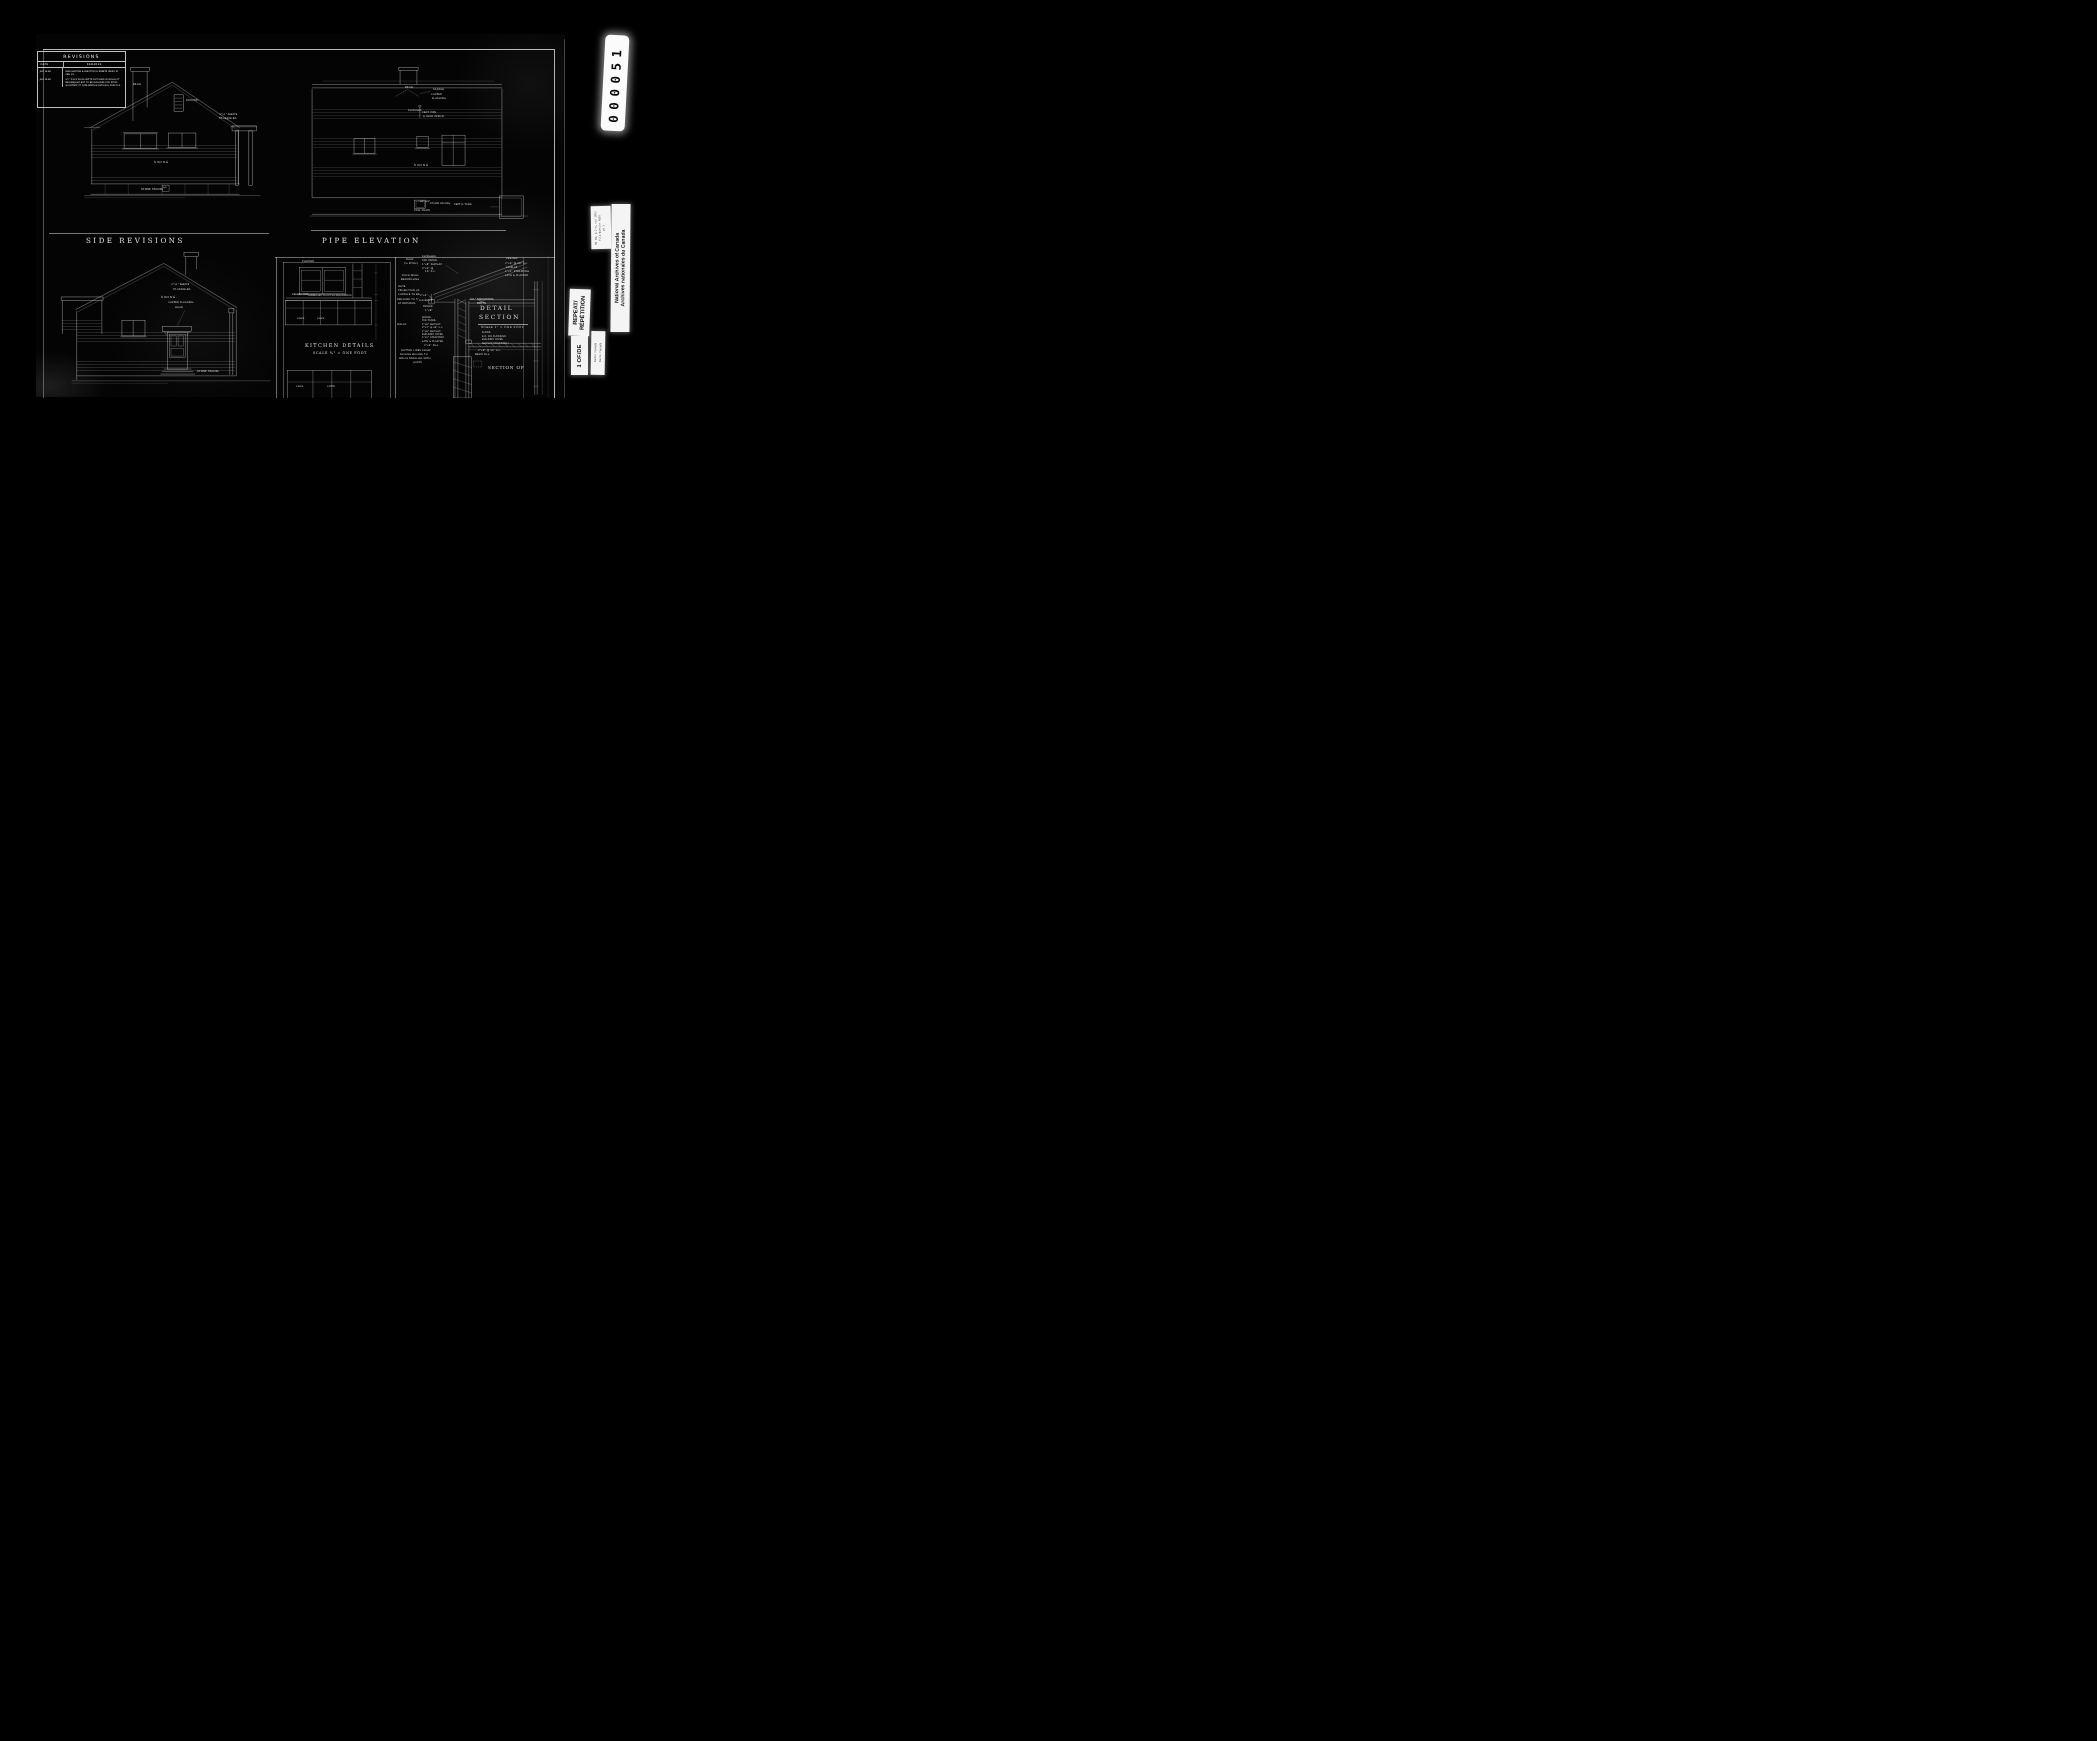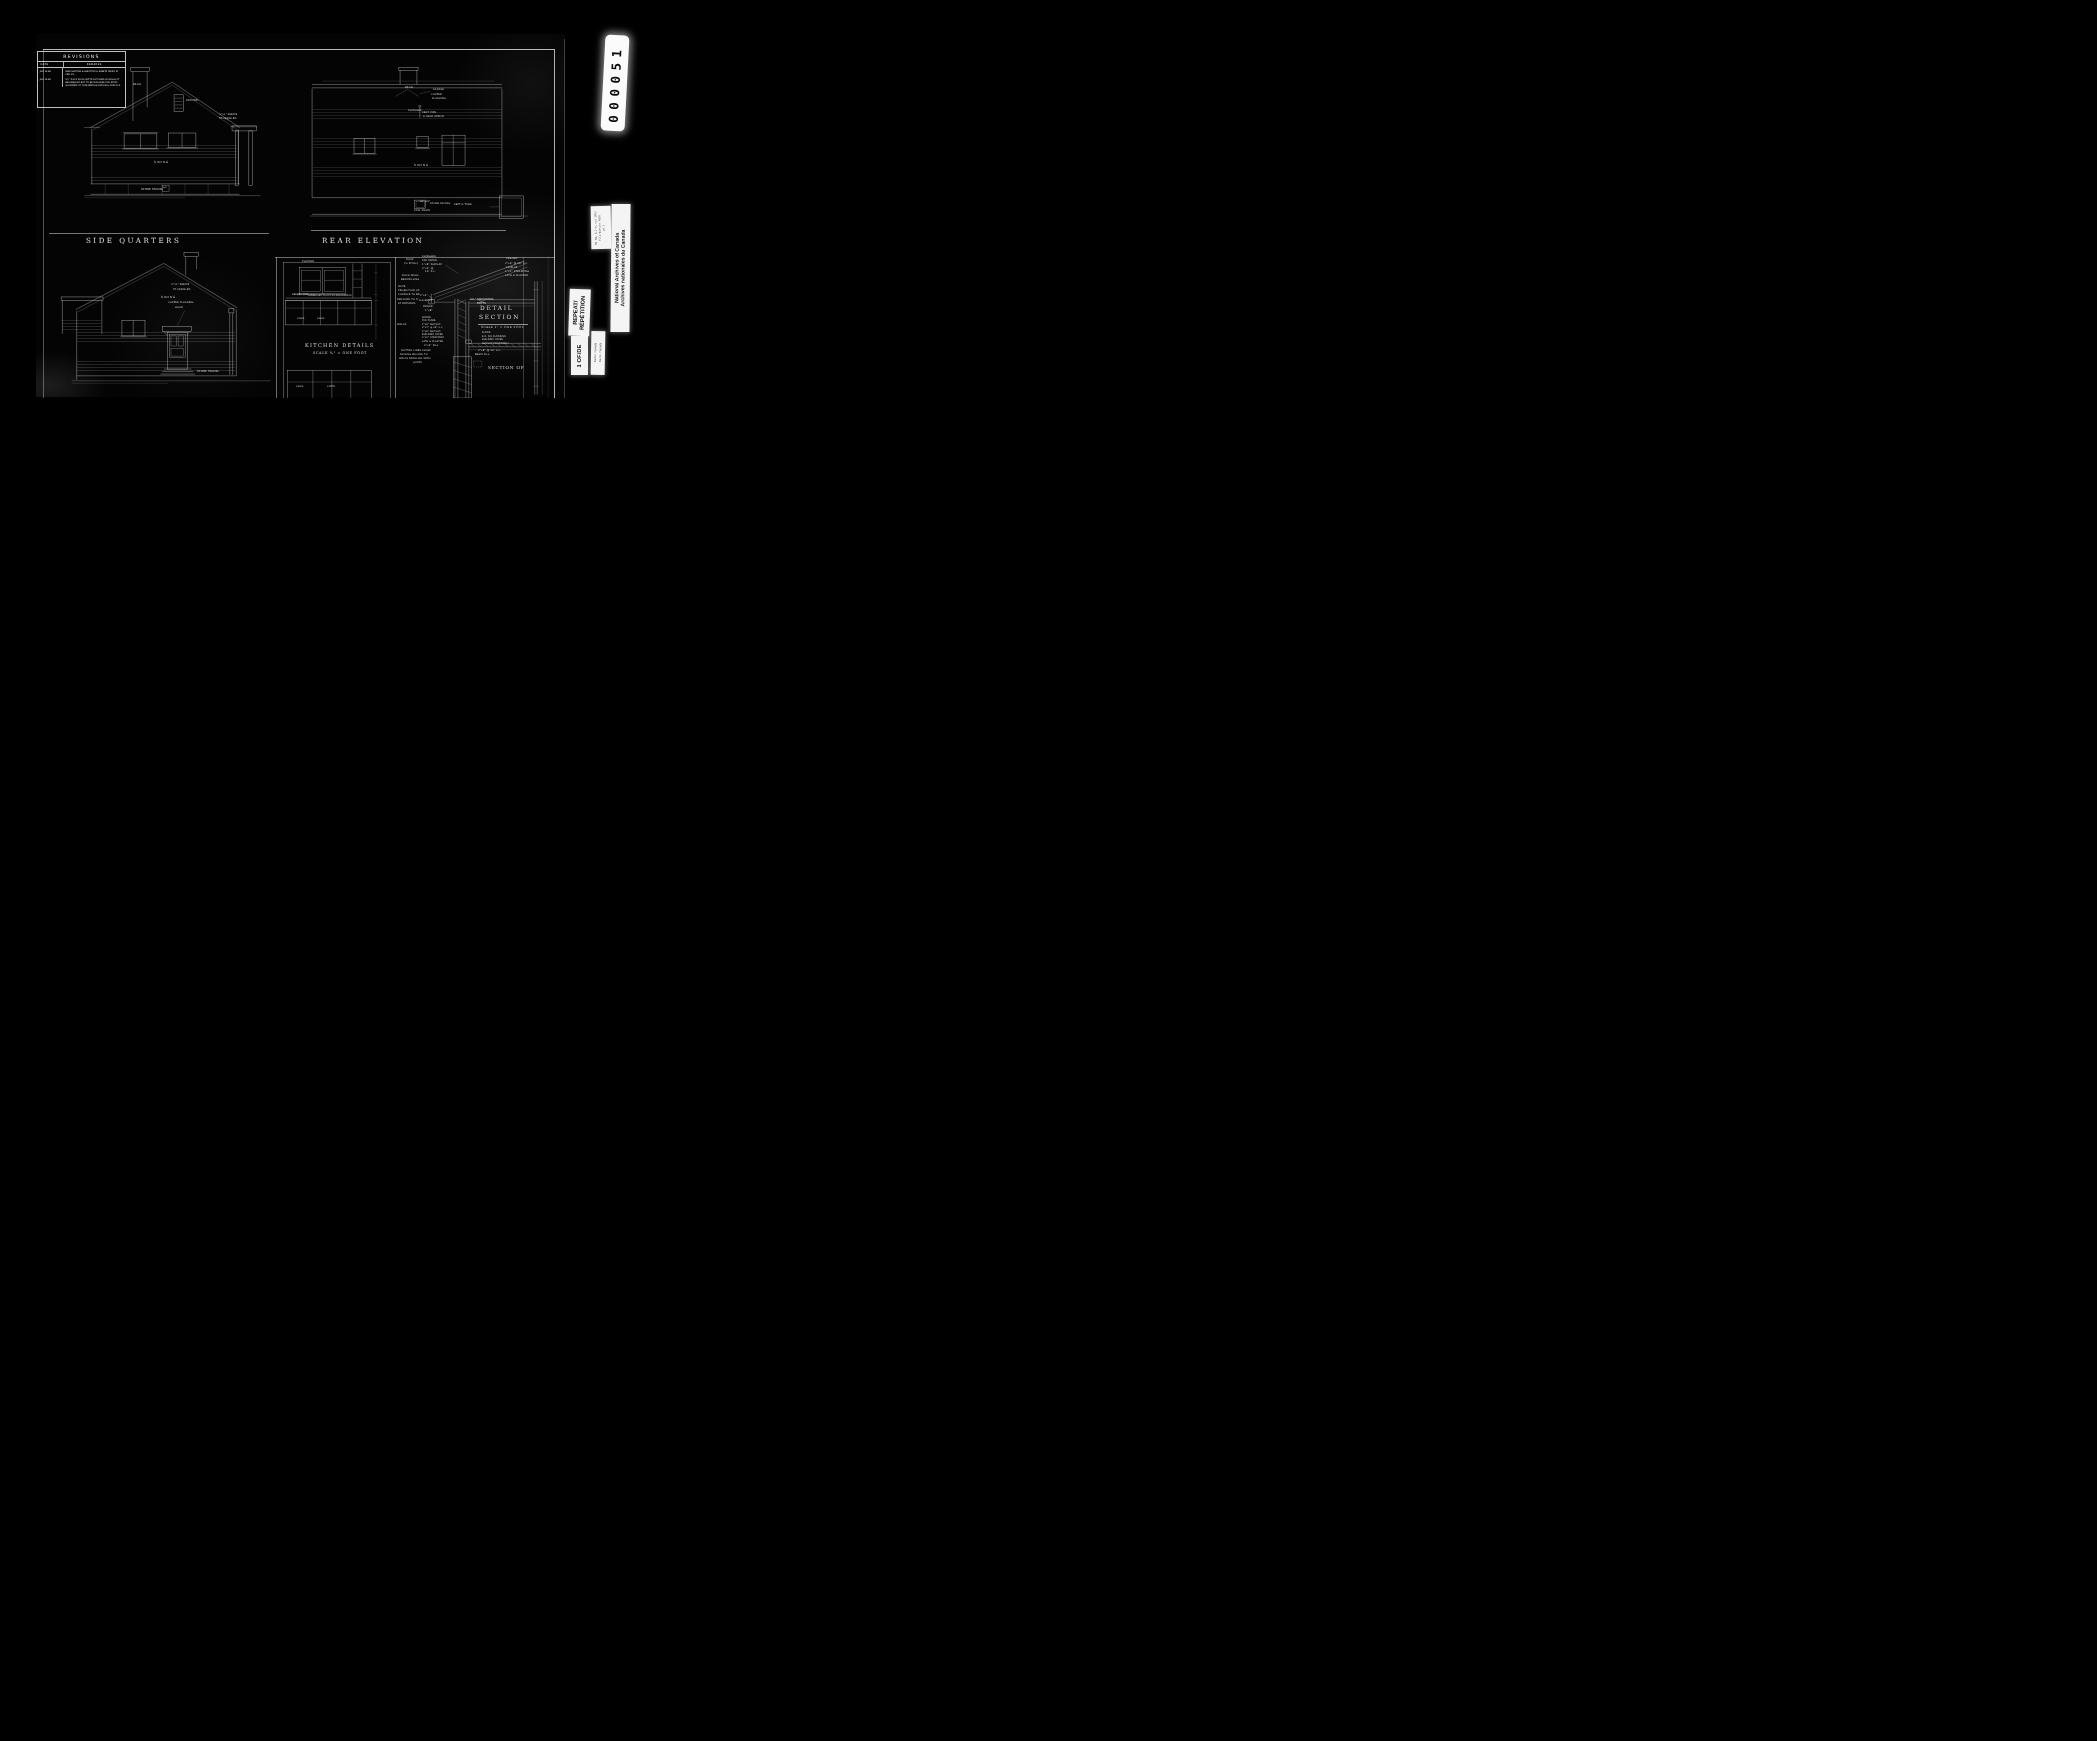--- a/index.html
+++ b/index.html
@@ -207,22 +207,22 @@
       <path d="M173 223 H345" stroke-opacity=".4"></path>
       <rect x="136" y="240" width="44" height="98"></rect>
       <path d="M136 252 L180 266 M136 272 L180 286 M136 292 L180 306 M136 312 L180 326" stroke-opacity=".5"></path>
       <rect x="184" y="250" width="20" height="14" stroke-dasharray="3 2" stroke-opacity=".6"></rect>
       <rect x="166" y="200" width="14" height="8" stroke-opacity=".8"></rect>
       <path d="M362 0 V338" stroke-opacity=".25"></path>
       <path d="M118 22 L148 42" stroke-opacity=".4"></path>
     </g>
   </svg>
 
-  <div class="title" style="left:86px;top:236px">SIDE QUARTERS</div>
-  <div class="title" style="left:322px;top:236px">REAR ELEVATION</div>
+  <div class="title" style="left:86px;top:236px">SIDE REVISIONS</div>
+  <div class="title" style="left:322px;top:236px">PIPE ELEVATION</div>
 
   <span class="lbl" style="left:133px;top:84px;font-size:2.5px">BRICK</span>
   <span class="lbl" style="left:186px;top:99px">LOUVRE.</span>
   <span class="lbl" style="left:219px;top:114px;font-size:2.3px">½"x1" REBATE</span>
   <span class="lbl" style="left:219px;top:118px;font-size:2.3px">TO VERGE BD.</span>
   <span class="lbl" style="left:154px;top:161px;font-size:2.9px;letter-spacing:0.8px">SIDING</span>
   <span class="lbl" style="left:141px;top:188px">STONE FACING</span>
   <span class="lbl" style="left:163px;top:187px;font-size:1.7px">W/D</span>
 
   <span class="lbl" style="left:405px;top:87px;font-size:2.5px">BRICK</span>

